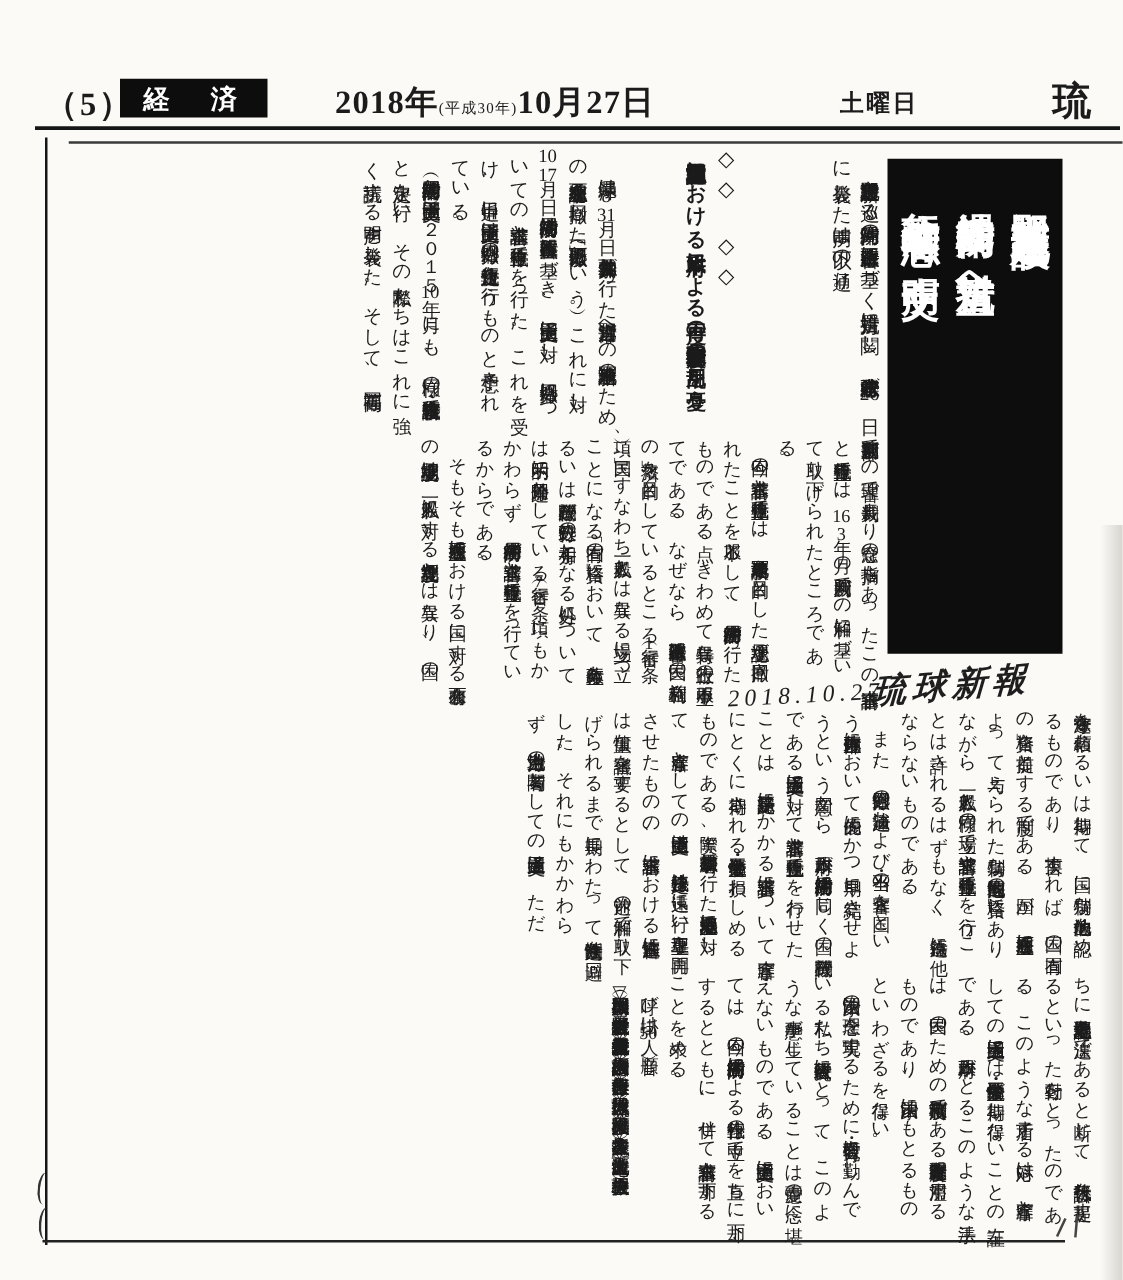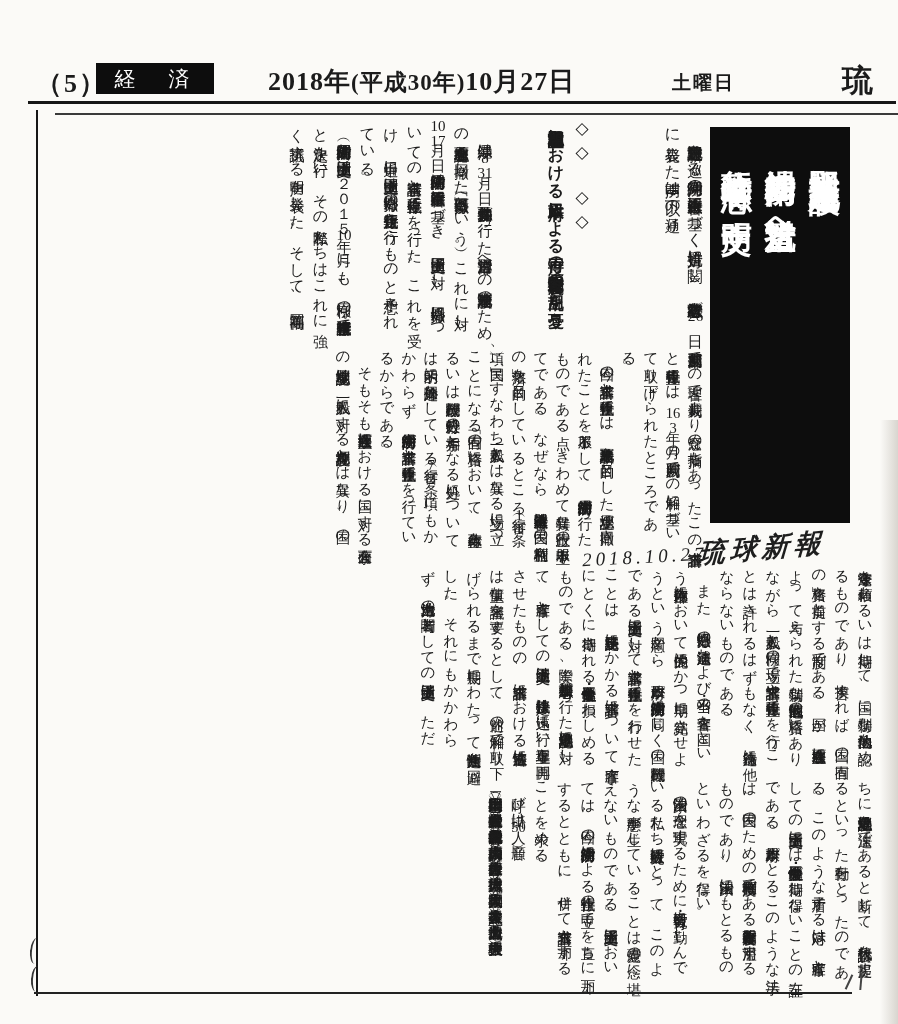--- a/index.html
+++ b/index.html
@@ -7,23 +7,23 @@
     width:898px;height:1024px;position:relative;overflow:hidden;
     background:#f6f4ef;
     font-family:"Liberation Serif","DejaVu Serif",serif;
     color:#1b1b1b;
   }
   .page{position:absolute;left:0;top:0;width:898px;height:1024px;background:#fbfaf7;}
   
   .pagenum{position:absolute;left:36px;top:66px;font-size:26px;font-weight:bold;letter-spacing:2px;}
   .section-badge{position:absolute;left:96px;top:63px;width:118px;height:31px;background:#0d0d0d;color:#ffffff;
     display:flex;align-items:center;justify-content:center;
-    font-family:"Liberation Sans","DejaVu Sans",sans-serif;font-weight:normal;font-size:21px;letter-spacing:6px;}
+    font-family:"Liberation Sans","DejaVu Sans",sans-serif;font-weight:bold;font-size:21px;letter-spacing:6px;}
   .hdate{position:absolute;left:268px;top:64px;font-size:26px;font-weight:bold;letter-spacing:1px;white-space:nowrap;}
-  .hdate .era{font-size:23px;font-weight:bold;}
+  .hdate .era{font-size:12px;font-weight:normal;}
   .weekday{position:absolute;left:672px;top:70px;font-size:19px;font-weight:bold;letter-spacing:2px;}
   .paper-logo{position:absolute;left:842px;top:60px;font-size:31px;font-weight:bold;
     font-family:"Liberation Sans","DejaVu Sans",sans-serif;}
   .header-rule{position:absolute;left:28px;top:101px;width:868px;height:3px;background:#161616;}
   .article-top-rule{position:absolute;left:55px;top:113px;width:843px;height:2px;background:#3a3a3a;}
   .article-left-rule{position:absolute;left:36px;top:110px;width:2px;height:886px;background:#161616;}
   .bottom-rule{position:absolute;left:34px;top:992px;width:818px;height:2px;background:#222222;}
 
   
   .vtext{

